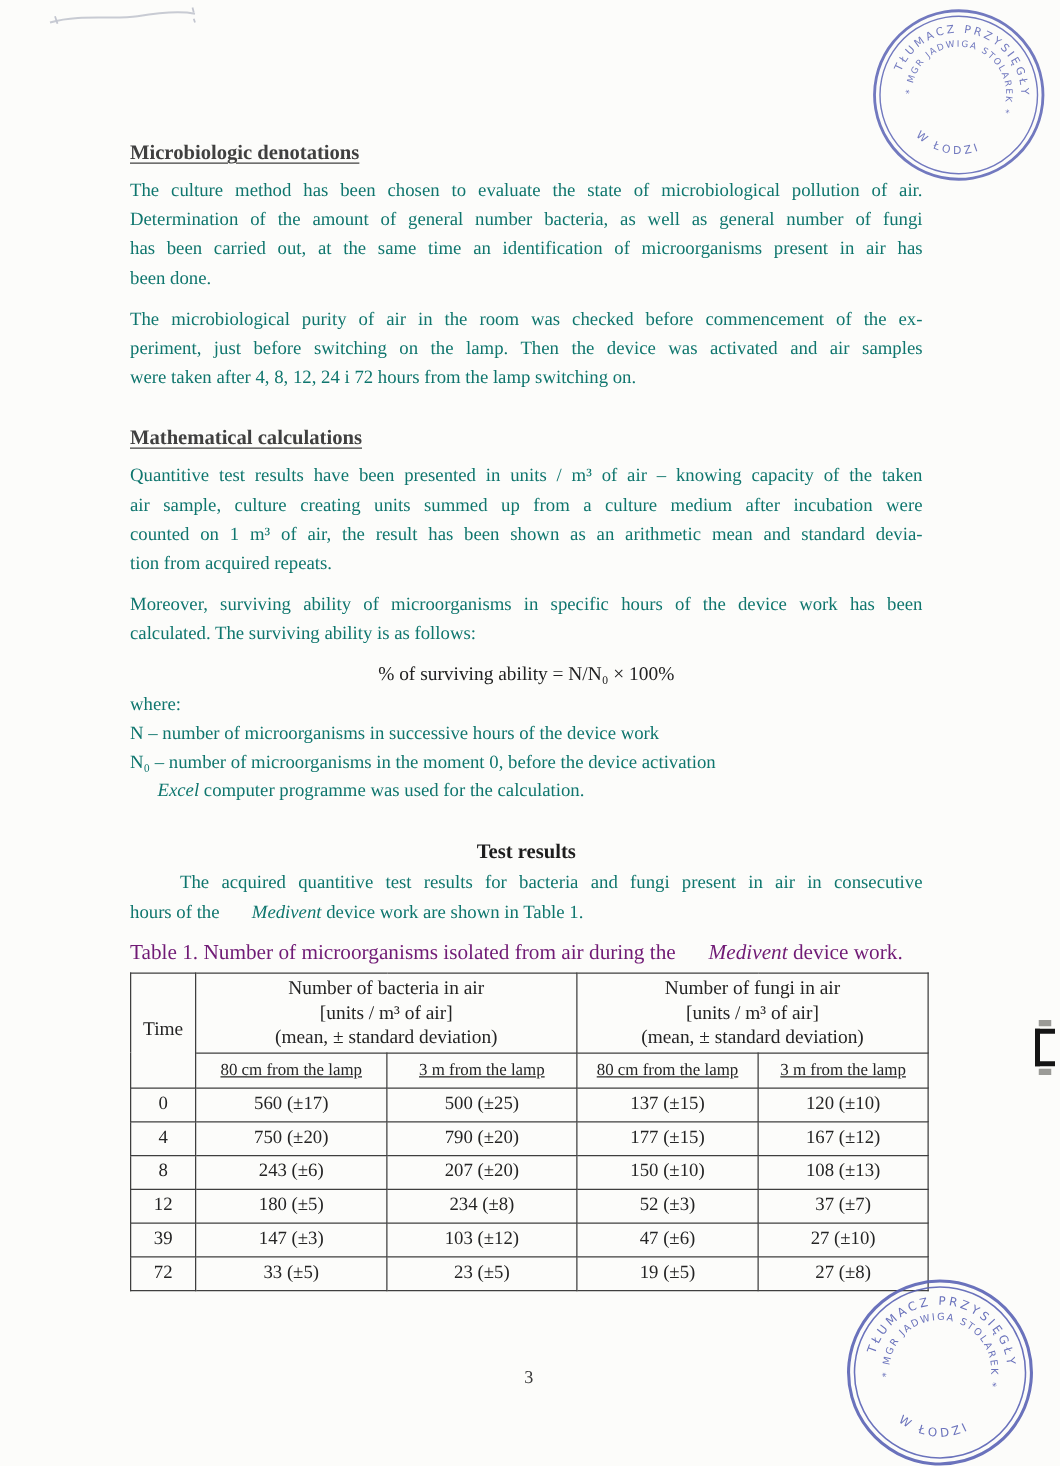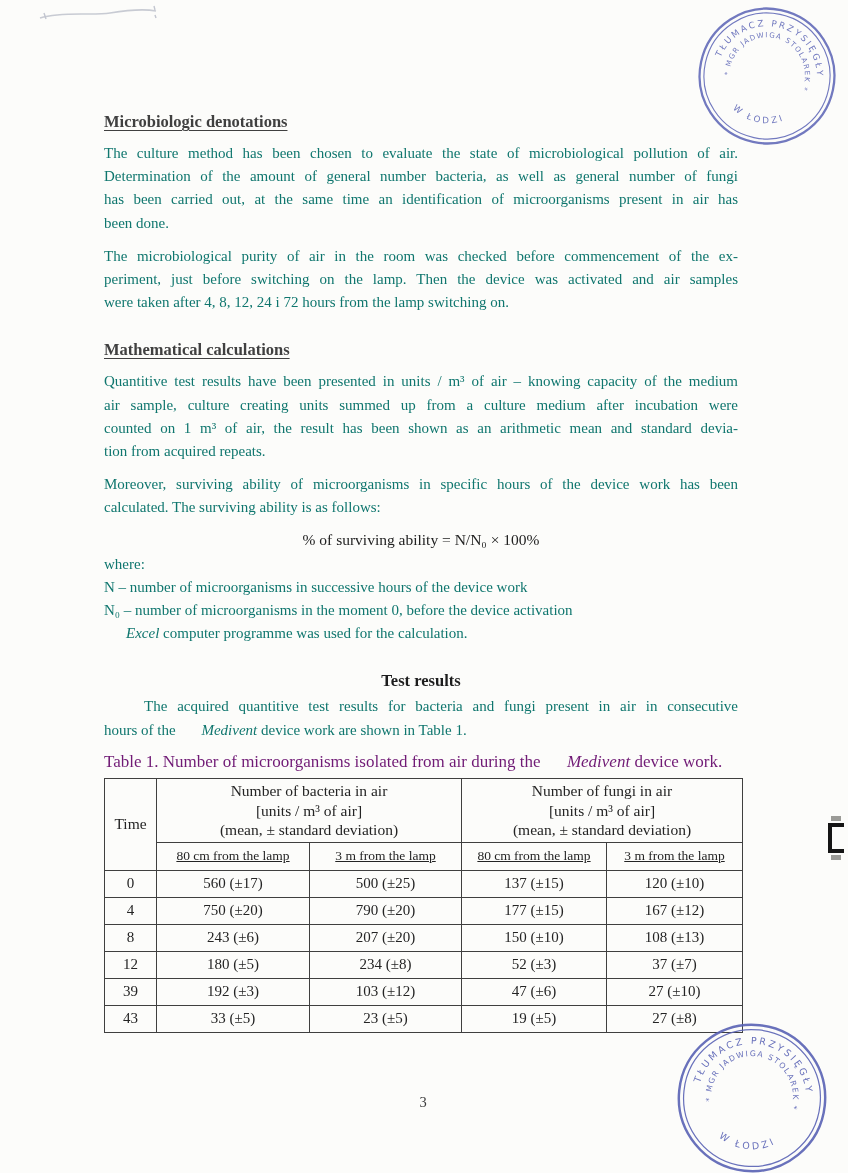--- a/index.html
+++ b/index.html
@@ -94,21 +94,21 @@
     <div>
       <div class="ln j">The microbiological purity of air in the room was checked before commencement of the ex-</div>
       <div class="ln j">periment, just before switching on the lamp. Then the device was activated and air samples</div>
       <div class="ln">were taken after 4, 8, 12, 24 i 72 hours from the lamp switching on.</div>
     </div>
 
     <div class="gap26"></div>
     <div class="heading">Mathematical calculations</div>
 
     <div>
-      <div class="ln j">Quantitive test results have been presented in units / m³ of air – knowing capacity of the medium</div>
+      <div class="ln j">Quantitive test results have been presented in units / m³ of air – knowing capacity of the taken</div>
       <div class="ln j">air sample, culture creating units summed up from a culture medium after incubation were</div>
       <div class="ln j">counted on 1 m³ of air, the result has been shown as an arithmetic mean and standard devia-</div>
       <div class="ln">tion from acquired repeats.</div>
     </div>
     <div class="gap10"></div>
     <div>
       <div class="ln j">Moreover, surviving ability of microorganisms in specific hours of the device work has been</div>
       <div class="ln">calculated. The surviving ability is as follows:</div>
     </div>
 
@@ -182,27 +182,27 @@
       </tr>
       <tr>
         <td class="data">12</td>
         <td class="data">180 (±5)</td>
         <td class="data">234 (±8)</td>
         <td class="data">52 (±3)</td>
         <td class="data">37 (±7)</td>
       </tr>
       <tr>
         <td class="data">39</td>
-        <td class="data">192 (±3)</td>
+        <td class="data">147 (±3)</td>
         <td class="data">103 (±12)</td>
         <td class="data">47 (±6)</td>
         <td class="data">27 (±10)</td>
       </tr>
       <tr>
-        <td class="data">43</td>
+        <td class="data">72</td>
         <td class="data">33 (±5)</td>
         <td class="data">23 (±5)</td>
         <td class="data">19 (±5)</td>
         <td class="data">27 (±8)</td>
       </tr>
     </tbody>
       </table>
   </div>
 
   <div class="pageno">3</div>

